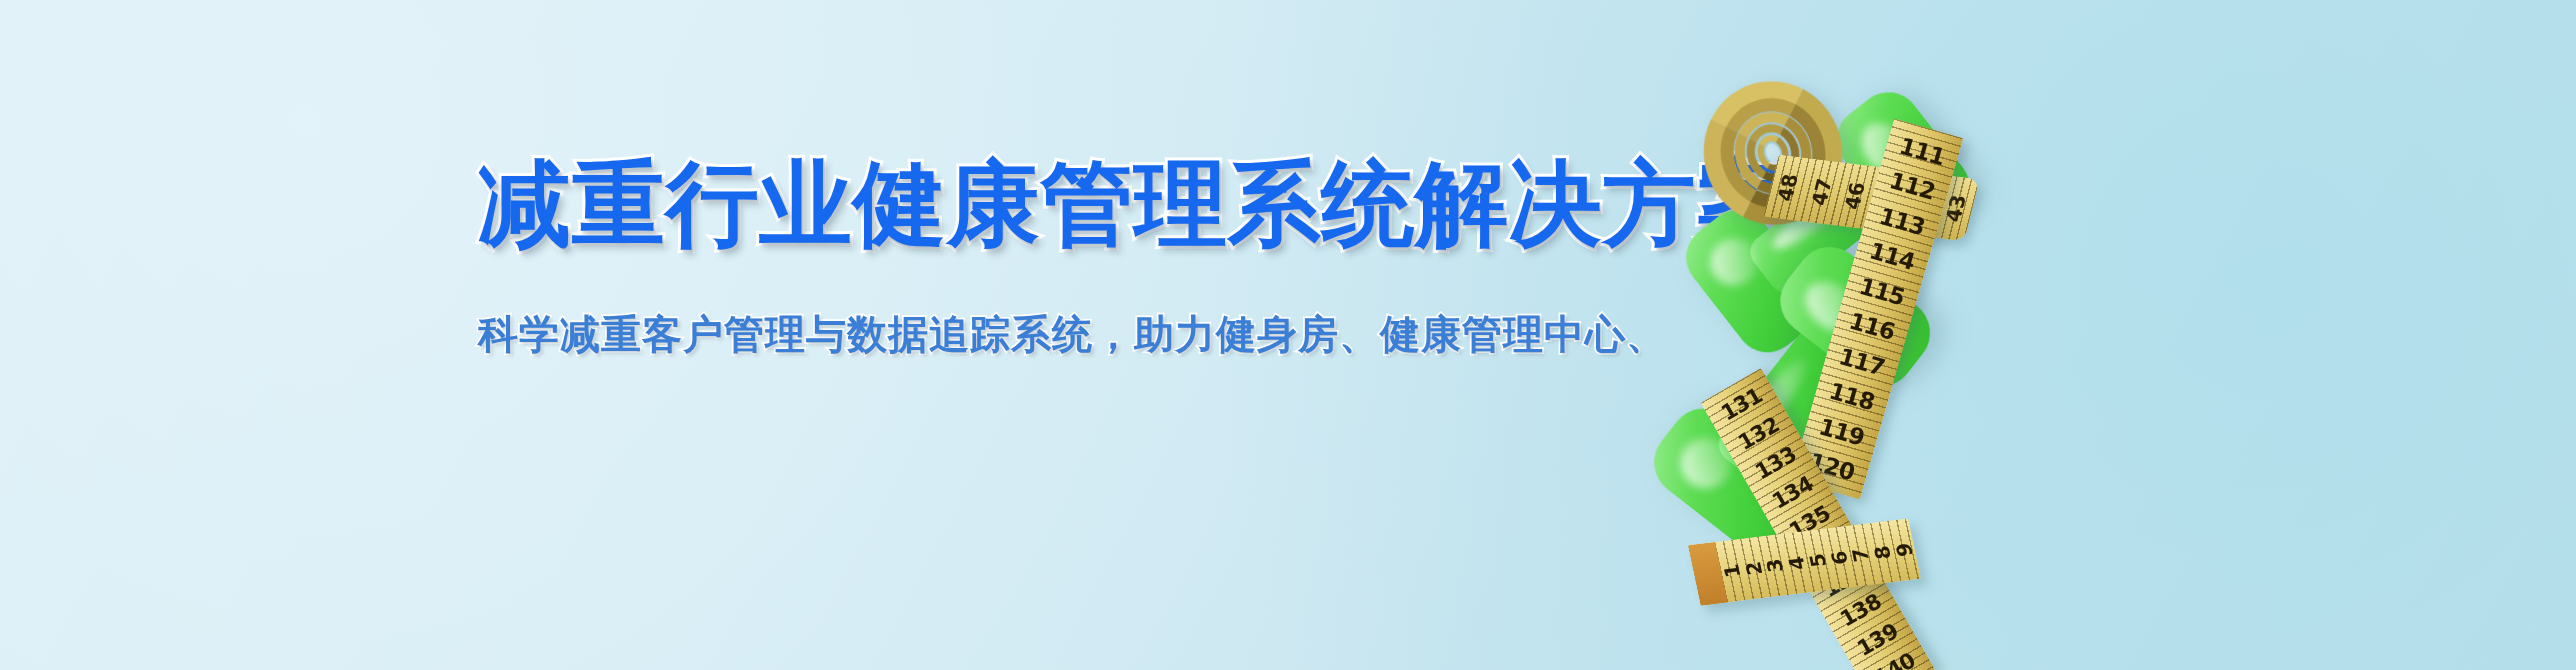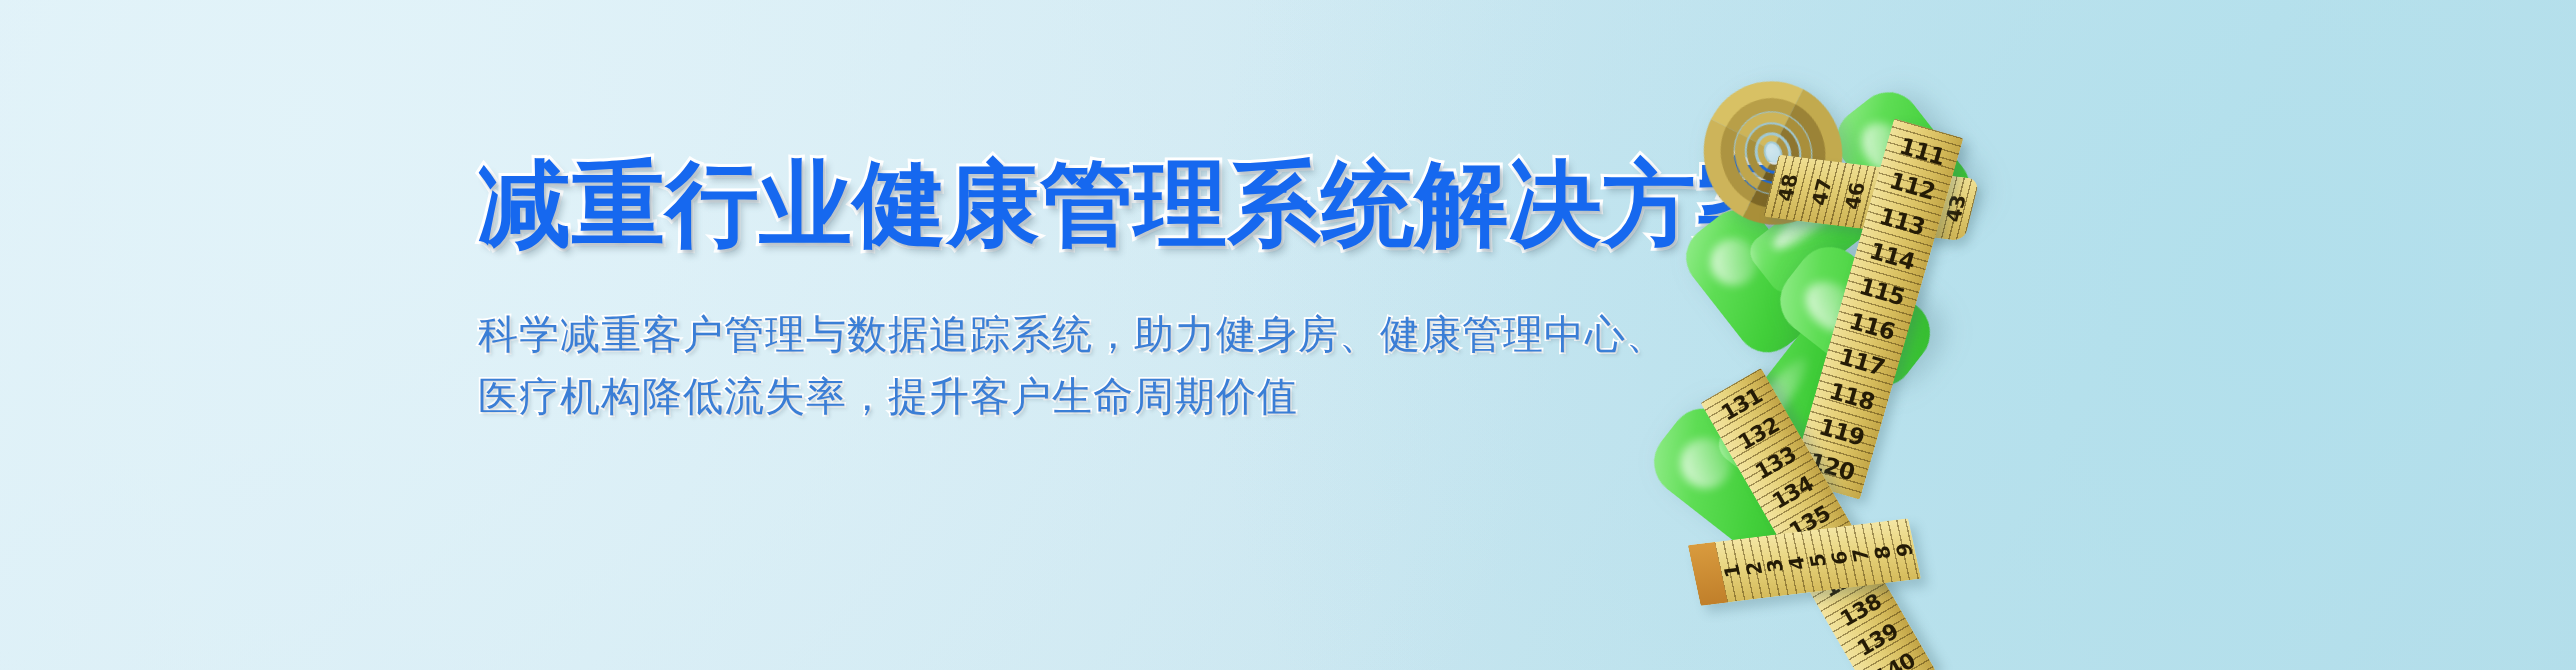--- a/index.html
+++ b/index.html
@@ -41,21 +41,21 @@
       4.7px 6px 6px rgba(90,115,130,0.30),
       2px 2.7px 2px rgba(90,115,130,0.22);
   }
 
   .subtitle {
     margin-top:52px;
   }
   .sub-line {
     font-size:40px;
     line-height:62px;
-    font-weight:normal;
+    font-weight:bold;
     letter-spacing:1px;
     color:#3a7ed6;
     white-space:nowrap;
     -webkit-text-stroke:3.4px #ffffff;
     paint-order:stroke fill;
     text-shadow:
       2.7px 3.4px 3.4px rgba(95,120,135,0.24),
       1.3px 1.3px 1.3px rgba(95,120,135,0.18);
   }
 
@@ -236,21 +236,20 @@
 </head>
 <body>
 
 <div class="banner">
 
   <div class="text-block">
     <div class="title">减重行业健康管理系统解决方案</div>
 
     <div class="subtitle">
       <div class="sub-line">科学减重客户管理与数据追踪系统，助力健身房、健康管理中心、</div>
-      <div class="sub-line">医疗机构降低流失率，提升客户生命周期价值</div>
     </div>
   </div>
 
   <div class="photo">
 
     <div class="db" id="db-a">
       <div class="head h1"></div>
       <div class="bar"></div>
       <div class="head h2"></div>
       <div class="gloss g1"></div>

